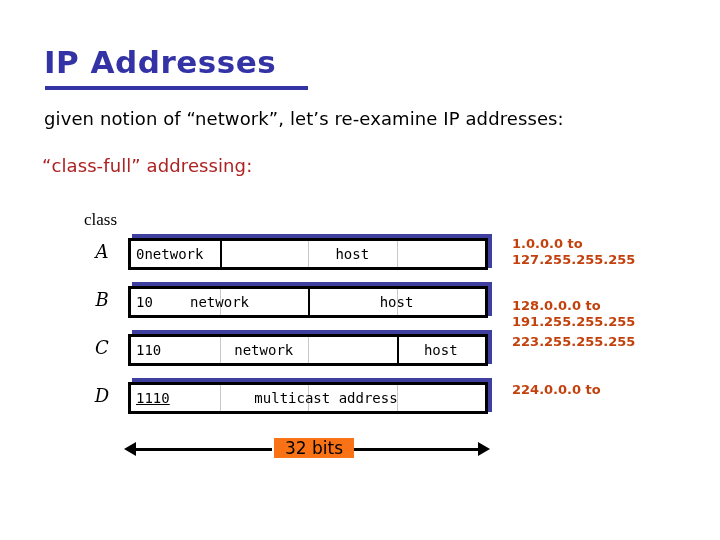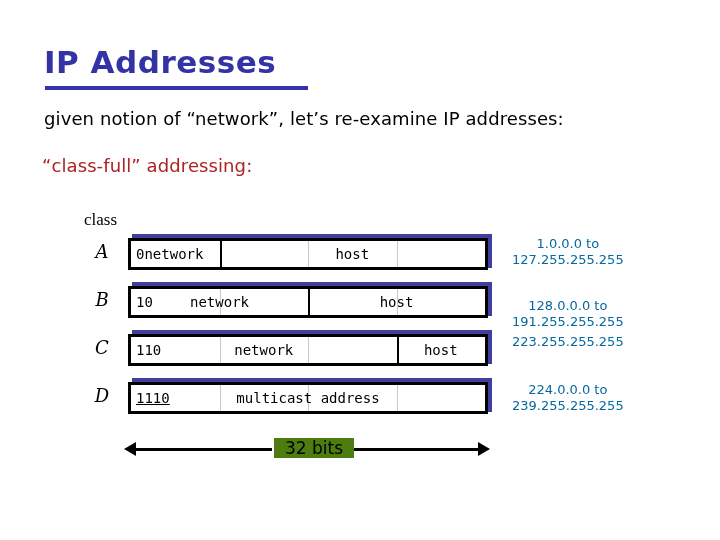--- a/index.html
+++ b/index.html
@@ -165,33 +165,32 @@
 
   .b-prefix  { left: 5px; }
   .b-network { left: 0%;  width: 50%; }
   .b-host    { left: 50%; width: 50%; }
 
   .c-prefix  { left: 5px; }
   .c-network { left: 0%;  width: 75%; }
   .c-host    { left: 75%; width: 25%; }
 
   .d-prefix  { left: 5px; text-decoration: underline; }
-  .d-multi   { left: 0%;  width: 100%; }
+  .d-multi   { left: 0%;  width: 100%; padding-left: 18px; }
 
   
   .range {
     position: absolute;
     left: 512px;
     font-family: "DejaVu Sans", sans-serif;
     font-size: 13px;
-    font-weight: normal;
-    color: #0369a1;
+    font-weight: bold;
+    color: #c2410c;
     line-height: 16px;
     white-space: nowrap;
-    text-align: center;
   }
   .range-a { top: 236px; }
   .range-b { top: 286px; margin-top: 12px; }
   .range-c { top: 334px; }
   .range-d { top: 382px; }
 
   
   #bits-arrow {
     position: absolute;
     left: 124px;
@@ -217,21 +216,21 @@
   .arrow-head.left  { left: 0px;   border-right: 12px solid #000000; }
   .arrow-head.right { right: 0px;  border-left: 12px solid #000000; }
   #bits-label {
     position: absolute;
     left: 150px;
     top: 2px;
     width: 80px;
     text-align: center;
     font-size: 17px;
     color: #000000;
-    background: #4d7c0f;
+    background: #f97316;
   }
 </style>
 </head>
 <body>
 
 <div id="slide">
 
   <div id="title">IP Addresses</div>
   <div id="title-rule"></div>
 
@@ -302,21 +301,20 @@
   </div>
   <div class="range range-b">
     <div>128.0.0.0 to</div>
     <div>191.255.255.255</div>
   </div>
   <div class="range range-c">
     <div>223.255.255.255</div>
   </div>
   <div class="range range-d">
     <div>224.0.0.0 to</div>
-    <div>239.255.255.255</div>
   </div>
 
   <div id="bits-arrow">
     <div class="arrow-head left"></div>
     <div class="arrow-line left"></div>
     <div id="bits-label">32 bits</div>
     <div class="arrow-line right"></div>
     <div class="arrow-head right"></div>
   </div>
 

